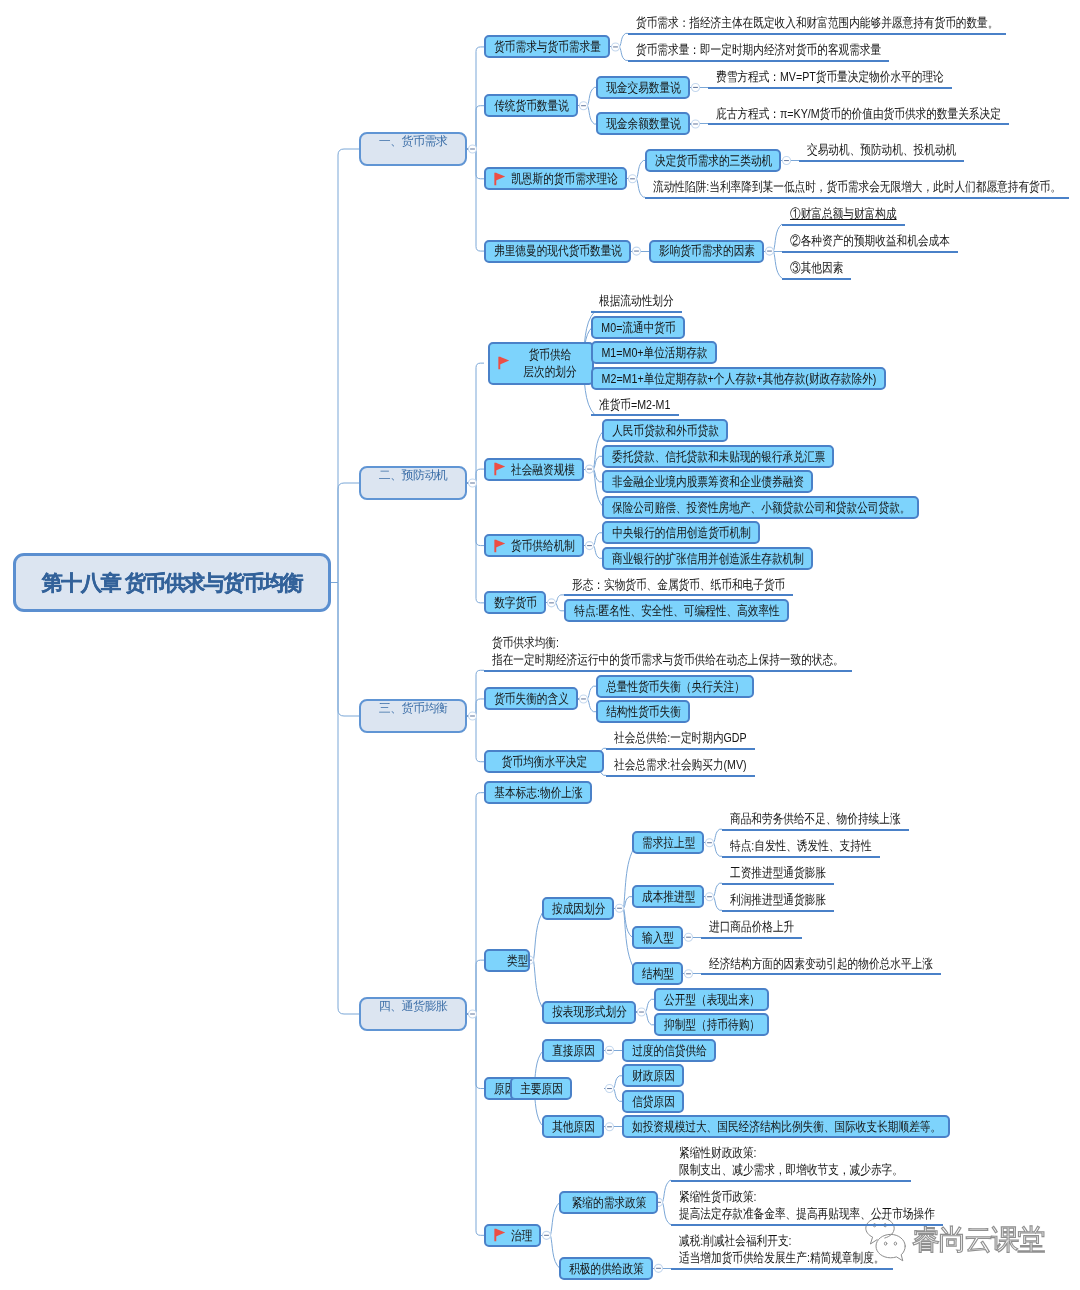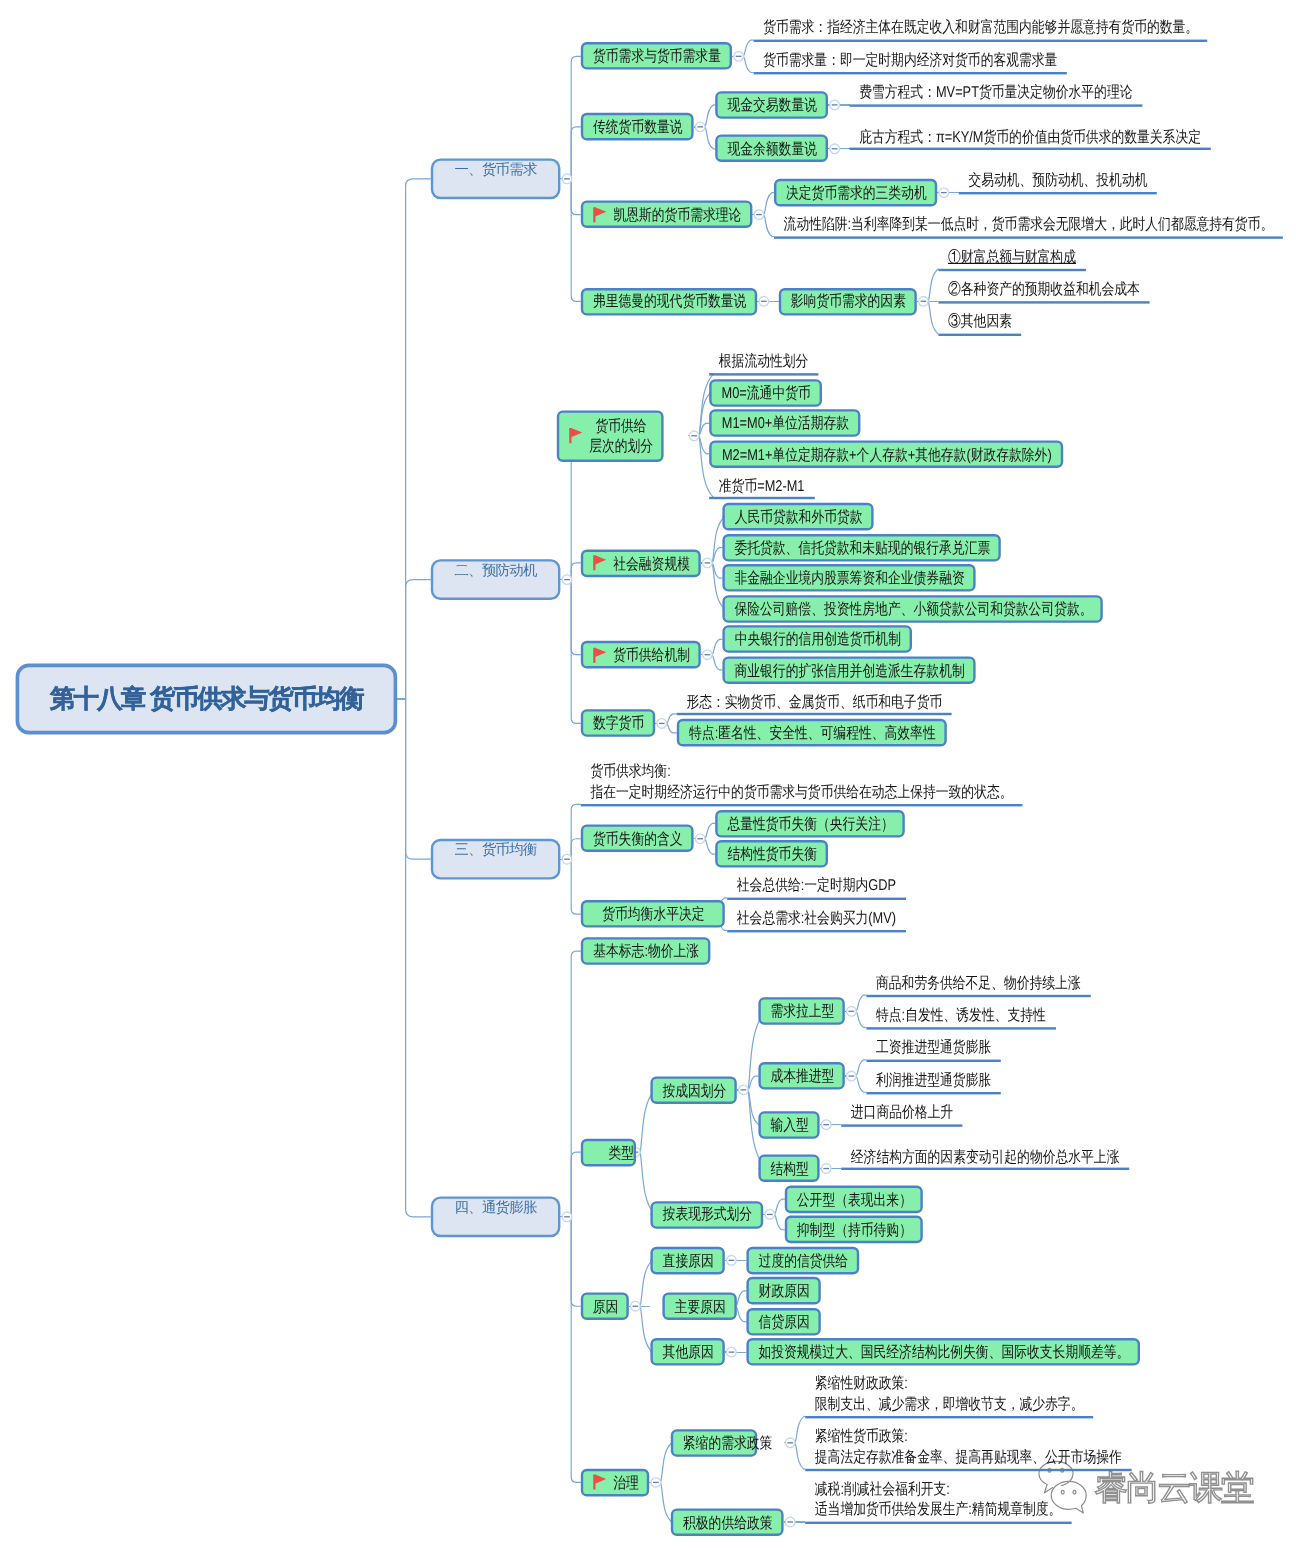--- a/index.html
+++ b/index.html
@@ -18,21 +18,21 @@
     color:#33629a;font-weight:bold;font-size:21px;letter-spacing:-1.3px;
     -webkit-text-stroke:0.35px #33629a;
     display:flex;align-items:center;justify-content:center;
   }
   .n-l1{
     border:2px solid #6095d4;border-radius:8px;background:#dce5f1;
     color:#3d6fa8;font-size:12px;letter-spacing:-0.6px;
     display:flex;align-items:flex-start;justify-content:center;
   }
   .n-l2, .n-box{
-    border:2px solid #4a81c8;border-radius:5px;background:#86efac;
+    border:2px solid #4a81c8;border-radius:5px;background:#7dd3fc;
     color:#141414;font-size:13px;
     display:flex;align-items:center;
   }
   .n-ul{
     color:#141414;font-size:13px;
     display:flex;align-items:center;
     border-bottom:2.6px solid #4a81c8;
   }
   .sqw{width:100%;overflow:visible;}
   .sq{display:block;transform:scaleX(.82);transform-origin:left top;white-space:pre;width:121.95%;text-align:center;}
@@ -259,21 +259,21 @@
         </svg></span><div class="sqw"><span class="sq">凯恩斯的货币需求理论</span></div></div>
     <div class="node n-box" style="left: 645px; top: 149.025px; width: 136px; height: 23px; padding: 0px 7.5px; justify-content: center;"><div class="sqw"><span class="sq">决定货币需求的三类动机</span></div></div>
     <div class="node n-ul" style="left: 799px; top: 139.025px; width: 165px; height: 23px; padding-left: 8px; padding-right: 8px; padding-top: 1px;"><div class="sqw"><span class="sq">交易动机、预防动机、投机动机</span></div></div>
     <div class="node n-ul" style="left: 645px; top: 175.575px; width: 424px; height: 23px; padding-left: 8px; padding-right: 8px; padding-top: 1px;"><div class="sqw"><span class="sq">流动性陷阱:当利率降到某一低点时，货币需求会无限增大，此时人们都愿意持有货币。</span></div></div>
     <div class="node n-l2" style="left: 484px; top: 239.575px; width: 147px; height: 23px; padding: 0px 7.5px; justify-content: center;"><div class="sqw"><span class="sq">弗里德曼的现代货币数量说</span></div></div>
     <div class="node n-box" style="left: 649px; top: 239.575px; width: 115px; height: 23px; padding: 0px 7.5px; justify-content: center;"><div class="sqw"><span class="sq">影响货币需求的因素</span></div></div>
     <div class="node n-ul" style="left: 782px; top: 202.575px; width: 123px; height: 23px; padding-left: 8px; padding-right: 8px; padding-top: 1px; text-decoration: underline;"><div class="sqw"><span class="sq">①财富总额与财富构成</span></div></div>
     <div class="node n-ul" style="left: 782px; top: 229.575px; width: 176px; height: 23px; padding-left: 8px; padding-right: 8px; padding-top: 1px;"><div class="sqw"><span class="sq">②各种资产的预期收益和机会成本</span></div></div>
     <div class="node n-ul" style="left: 782px; top: 256.575px; width: 69px; height: 23px; padding-left: 8px; padding-right: 8px; padding-top: 1px;"><div class="sqw"><span class="sq">③其他因素</span></div></div>
     <div class="node n-l1" style="left: 359px; top: 466px; width: 108px; height: 34px;"><span>二、预防动机</span></div>
-    <div class="node n-l2" style="left: 464px; top: 341.637px; width: 89px; height: 43px; padding: 0px 7.5px 0px 24.5px; justify-content: flex-end;"><span class="flag" style="left: 8px; top: 50%; transform: translateY(-50%);"><svg width="12" height="15" viewBox="0 0 12 15">
+    <div class="node n-l2" style="left: 488px; top: 341.637px; width: 106px; height: 43px; padding: 0px 7.5px 0px 24.5px; justify-content: flex-end;"><span class="flag" style="left: 8px; top: 50%; transform: translateY(-50%);"><svg width="12" height="15" viewBox="0 0 12 15">
           <path d="M1.3 1.2 L1.3 13.8" stroke="#ec4e45" stroke-width="1.9" stroke-linecap="butt"></path>
           <path d="M1.9 1.2 L11.2 5.0 L1.9 8.9 Z" fill="#ec4e45"></path>
         </svg></span><div class="sqw"><span class="sq">货币供给
 层次的划分</span></div></div>
     <div class="node n-ul" style="left: 591px; top: 289.887px; width: 91px; height: 23px; padding-left: 8px; padding-right: 8px; padding-top: 1px;"><div class="sqw"><span class="sq">根据流动性划分</span></div></div>
     <div class="node n-box" style="left: 591px; top: 315.837px; width: 94px; height: 23px; padding: 0px 7.5px; justify-content: center;"><div class="sqw"><span class="sq">M0=流通中货币</span></div></div>
     <div class="node n-box" style="left: 591px; top: 341.337px; width: 126px; height: 23px; padding: 0px 7.5px; justify-content: center;"><div class="sqw"><span class="sq">M1=M0+单位活期存款</span></div></div>
     <div class="node n-box" style="left: 591px; top: 366.837px; width: 295px; height: 23px; padding: 0px 7.5px; justify-content: center;"><div class="sqw"><span class="sq">M2=M1+单位定期存款+个人存款+其他存款(财政存款除外)</span></div></div>
     <div class="node n-ul" style="left: 591px; top: 393.387px; width: 88px; height: 23px; padding-left: 8px; padding-right: 8px; padding-top: 1px;"><div class="sqw"><span class="sq">准货币=M2-M1</span></div></div>
     <div class="node n-l2" style="left: 484px; top: 457.587px; width: 100px; height: 23px; padding: 0px 7.5px 0px 24.5px; justify-content: center;"><span class="flag" style="left: 8px; top: 50%; transform: translateY(-50%);"><svg width="12" height="15" viewBox="0 0 12 15">
@@ -315,30 +315,30 @@
     <div class="node n-box" style="left: 632px; top: 925.725px; width: 51px; height: 23px; padding: 0px 7.5px; justify-content: center;"><div class="sqw"><span class="sq">输入型</span></div></div>
     <div class="node n-ul" style="left: 701px; top: 915.725px; width: 101px; height: 23px; padding-left: 8px; padding-right: 8px; padding-top: 1px;"><div class="sqw"><span class="sq">进口商品价格上升</span></div></div>
     <div class="node n-box" style="left: 632px; top: 962.275px; width: 51px; height: 23px; padding: 0px 7.5px; justify-content: center;"><div class="sqw"><span class="sq">结构型</span></div></div>
     <div class="node n-ul" style="left: 701px; top: 952.275px; width: 240px; height: 23px; padding-left: 8px; padding-right: 8px; padding-top: 1px;"><div class="sqw"><span class="sq">经济结构方面的因素变动引起的物价总水平上涨</span></div></div>
     <div class="node n-box" style="left: 542px; top: 1000.52px; width: 94px; height: 23px; padding: 0px 7.5px; justify-content: center;"><div class="sqw"><span class="sq">按表现形式划分</span></div></div>
     <div class="node n-box" style="left: 654px; top: 987.775px; width: 115px; height: 23px; padding: 0px 7.5px; justify-content: center;"><div class="sqw"><span class="sq">公开型（表现出来）</span></div></div>
     <div class="node n-box" style="left: 654px; top: 1013.27px; width: 115px; height: 23px; padding: 0px 7.5px; justify-content: center;"><div class="sqw"><span class="sq">抑制型（持币待购）</span></div></div>
     <div class="node n-l2" style="left: 484px; top: 1077.03px; width: 40px; height: 23px; padding: 0px 7.5px; justify-content: center;"><div class="sqw"><span class="sq">原因</span></div></div>
     <div class="node n-box" style="left: 542px; top: 1038.78px; width: 62px; height: 23px; padding: 0px 7.5px; justify-content: center;"><div class="sqw"><span class="sq">直接原因</span></div></div>
     <div class="node n-box" style="left: 622px; top: 1038.78px; width: 94px; height: 23px; padding: 0px 7.5px; justify-content: center;"><div class="sqw"><span class="sq">过度的信贷供给</span></div></div>
-    <div class="node n-box" style="left: 552px; top: 1077.03px; width: 62px; height: 23px; padding: 0px 7.5px; justify-content: center;"><div class="sqw"><span class="sq">主要原因</span></div></div>
+    <div class="node n-box" style="left: 510px; top: 1077.03px; width: 62px; height: 23px; padding: 0px 7.5px; justify-content: center;"><div class="sqw"><span class="sq">主要原因</span></div></div>
     <div class="node n-box" style="left: 622px; top: 1064.28px; width: 62px; height: 23px; padding: 0px 7.5px; justify-content: center;"><div class="sqw"><span class="sq">财政原因</span></div></div>
     <div class="node n-box" style="left: 622px; top: 1089.78px; width: 62px; height: 23px; padding: 0px 7.5px; justify-content: center;"><div class="sqw"><span class="sq">信贷原因</span></div></div>
     <div class="node n-box" style="left: 542px; top: 1115.28px; width: 62px; height: 23px; padding: 0px 7.5px; justify-content: center;"><div class="sqw"><span class="sq">其他原因</span></div></div>
     <div class="node n-box" style="left: 622px; top: 1115.28px; width: 328px; height: 23px; padding: 0px 7.5px; justify-content: center;"><div class="sqw"><span class="sq">如投资规模过大、国民经济结构比例失衡、国际收支长期顺差等。</span></div></div>
     <div class="node n-l2" style="left: 484px; top: 1223.83px; width: 57px; height: 23px; padding: 0px 7.5px 0px 24.5px; justify-content: center;"><span class="flag" style="left: 8px; top: 50%; transform: translateY(-50%);"><svg width="12" height="15" viewBox="0 0 12 15">
           <path d="M1.3 1.2 L1.3 13.8" stroke="#ec4e45" stroke-width="1.9" stroke-linecap="butt"></path>
           <path d="M1.9 1.2 L11.2 5.0 L1.9 8.9 Z" fill="#ec4e45"></path>
         </svg></span><div class="sqw"><span class="sq">治理</span></div></div>
-    <div class="node n-box" style="left: 559px; top: 1190.83px; width: 72px; height: 23px; padding: 0px 7.5px; justify-content: center;"><div class="sqw"><span class="sq">紧缩的需求政策</span></div></div>
+    <div class="node n-box" style="left: 559px; top: 1190.83px; width: 99px; height: 23px; padding: 0px 7.5px; justify-content: center;"><div class="sqw"><span class="sq">紧缩的需求政策</span></div></div>
     <div class="node n-ul" style="left: 671px; top: 1141.83px; width: 240px; height: 40px; padding-left: 8px; padding-right: 8px; padding-top: 1px;"><div class="sqw"><span class="sq">紧缩性财政政策:
 限制支出、减少需求，即增收节支，减少赤字。</span></div></div>
     <div class="node n-ul" style="left: 671px; top: 1185.83px; width: 272px; height: 40px; padding-left: 8px; padding-right: 8px; padding-top: 1px;"><div class="sqw"><span class="sq">紧缩性货币政策:
 提高法定存款准备金率、提高再贴现率、公开市场操作</span></div></div>
     <div class="node n-box" style="left: 559px; top: 1256.83px; width: 94px; height: 23px; padding: 0px 7.5px; justify-content: center;"><div class="sqw"><span class="sq">积极的供给政策</span></div></div>
     <div class="node n-ul" style="left: 671px; top: 1229.83px; width: 222px; height: 40px; padding-left: 8px; padding-right: 8px; padding-top: 1px;"><div class="sqw"><span class="sq">减税:削减社会福利开支:
 适当增加货币供给发展生产:精简规章制度。</span></div></div>
   </div>
 
 </body></html>

